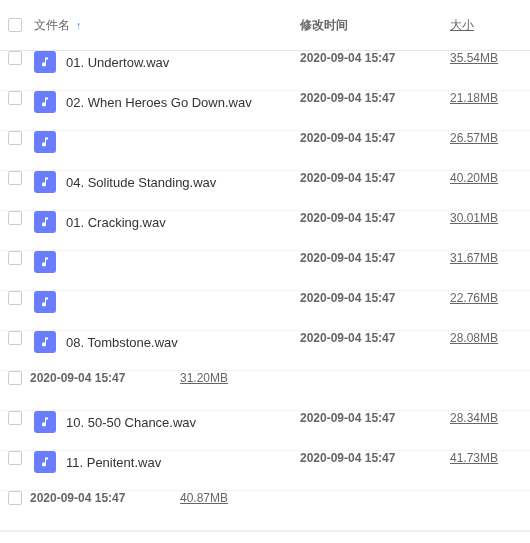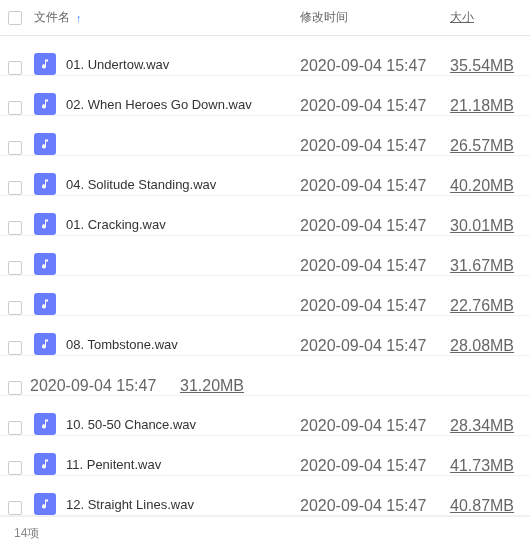--- a/index.html
+++ b/index.html
@@ -1,28 +1,28 @@
 <!DOCTYPE html>
 <html><head>
 <meta charset="utf-8">
 <style>
 * { margin: 0; padding: 0; box-sizing: border-box; }
 body { font-family: "Microsoft YaHei", Arial, sans-serif; font-size: 13px; color: #333; background: #fff; width: 530px; }
-.header { display: flex; height: 36px; align-items: center; border-bottom: 1px solid #e5e5e5; color: #666; font-size: 12px; }
+.header { display: flex; height: 51px; align-items: center; border-bottom: 1px solid #e5e5e5; color: #666; font-size: 12px; }
 .col-check { width: 30px; display: flex; justify-content: center; }
 .col-name { flex: 1; padding-left: 4px; display: flex; align-items: center; }
-.col-time { width: 150px; }
+.col-time { width: 150px; font-weight: bold; }
 .col-size { width: 80px; text-decoration: underline; }
 .sort-arrow { color: #3b8cff; margin-left: 6px; font-size: 11px; }
-.row { display: flex; height: 40px; align-items: flex-end; border-bottom: 1px solid #f2f2f2; }
+.row { display: flex; height: 40px; align-items: flex-start; border-bottom: 1px solid #f2f2f2; }
 .chk { width: 14px; height: 14px; border: 1px solid #ccc; border-radius: 2px; background: #fff; cursor: pointer; }
 .icon-wrap { width: 22px; height: 22px; background: #6a7dff; border-radius: 3px; display: flex; align-items: center; justify-content: center; margin-right: 10px; flex-shrink: 0; }
 .icon-wrap svg { width: 12px; height: 12px; fill: #fff; }
 .fname { color: #333; }
-.ftime, .fsize { color: #666; font-size: 16px; }
+.ftime, .fsize { color: #666; font-size: 12px; }
 .footer { height: 34px; display: flex; align-items: center; padding-left: 14px; color: #888; font-size: 12px; border-top: 1px solid #eee; }
 </style>
 </head>
 <body>
 
 <div class="header">
   <div class="col-check">
     <div class="chk"></div>
   </div>
   <div class="col-name">
@@ -189,28 +189,20 @@
         </div>
         <span class="fname">11. Penitent.wav</span>
       </div>
       <div class="col-time ftime">2020-09-04 15:47</div>
       <div class="col-size fsize">41.73MB</div>
     </div>
     <div class="row">
       <div class="col-check">
         <div class="chk"></div>
       </div>
-      <div class="col-name">
-        <div class="icon-wrap">
-          <svg viewBox="0 0 24 24">
-            <path d="M12 3v10.55A4 4 0 1 0 14 17V7h4V3h-6z"></path>
-          </svg>
-        </div>
-        <span class="fname">12. Straight Lines.wav</span>
-      </div>
       <div class="col-time ftime">2020-09-04 15:47</div>
       <div class="col-size fsize">40.87MB</div>
     </div>
   </div>
 
 <div class="footer">
   <span>14项</span>
 </div>
 
 </body></html>

